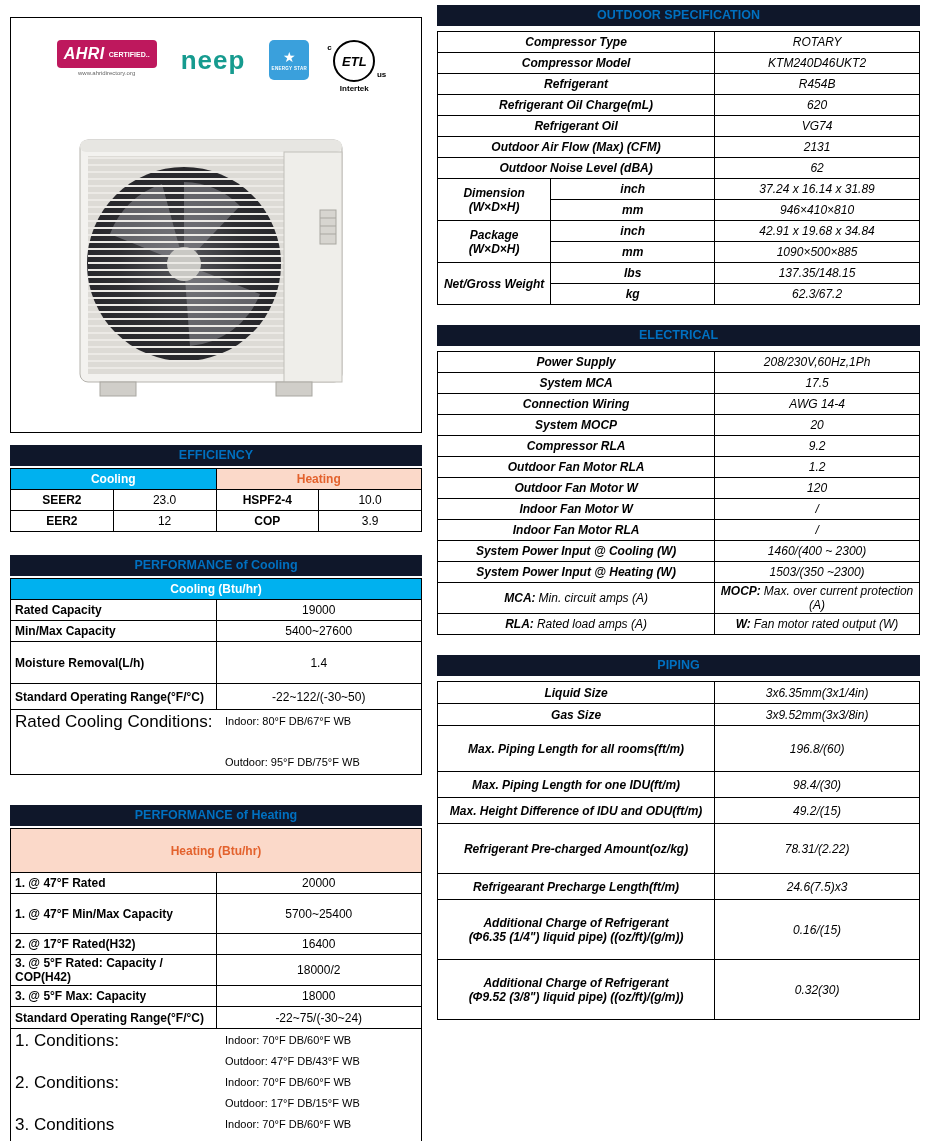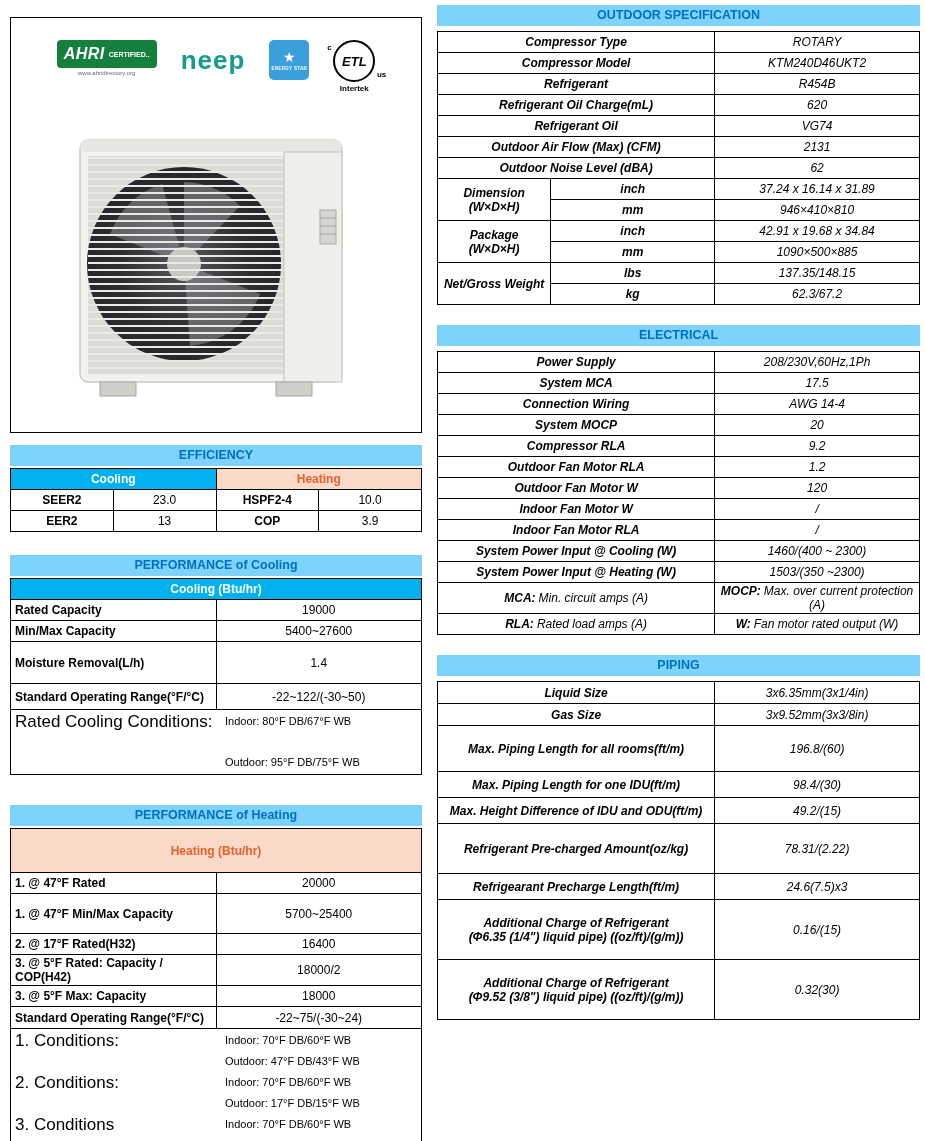--- a/index.html
+++ b/index.html
@@ -5,21 +5,21 @@
   html,body{margin:0;padding:0;}
   body{
     width:925px;height:1141px;background:#ffffff;color:#000;
     font-family:"Liberation Sans","DejaVu Sans",sans-serif;font-size:12px;
   }
   .page{position:relative;width:925px;height:1141px;overflow:hidden;}
   .col-left{position:absolute;left:10px;top:17px;width:412px;}
   .col-right{position:absolute;left:437px;top:5px;width:483px;}
 
   .sec-head{
-    background:#7dd3fc;color:#0070c0;font-weight:bold;text-align:center;
+    background:#0f172a;color:#0070c0;font-weight:bold;text-align:center;
     font-size:12.5px;height:21px;line-height:21px;box-sizing:border-box;
   }
   .gap2{margin-top:2px;} .gap5{margin-top:5px;font-style:italic;}
   .mt12{margin-top:12px;} .mt20{margin-top:20px;} .mt23{margin-top:23px;} .mt30{margin-top:30px;}
 
   table.tbl{width:100%;border-collapse:collapse;table-layout:fixed;}
   .tbl td{
     border:1px solid #000;padding:1px 4px;height:21px;box-sizing:border-box;
     vertical-align:middle;font-size:12px;overflow:hidden;
   }
@@ -42,21 +42,21 @@
   .hcond-group{display:flex;align-items:flex-start;}
   .cond-label{width:210px;flex:none;font-size:17px;line-height:21px;font-weight:normal;}
   .cond-lines{flex:1;}
   .cond-line{font-size:11px;line-height:21px;font-weight:normal;}
   .gap-top{margin-top:20px;}
 
   
   .product-box{border:1px solid #000;height:416px;box-sizing:border-box;padding-top:22px;}
   .logos{display:flex;justify-content:center;align-items:flex-start;gap:24px;height:66px;}
   .logo-ahri{display:flex;flex-direction:column;align-items:center;}
-  .ahri-box{background:#15803d;color:#fff;border-radius:4px;padding:5px 7px;display:flex;align-items:center;gap:4px;}
+  .ahri-box{background:#be185d;color:#fff;border-radius:4px;padding:5px 7px;display:flex;align-items:center;gap:4px;}
   .ahri-main{font-weight:bold;font-style:italic;font-size:16px;letter-spacing:0.5px;}
   .ahri-cert{font-size:7px;font-weight:bold;}
   .ahri-sub{font-size:6px;color:#666;margin-top:2px;}
   .logo-neep{color:#169b8f;font-weight:bold;font-size:26px;letter-spacing:1px;line-height:40px;}
   .logo-energystar{width:40px;height:40px;background:#3aa0dc;border-radius:5px;color:#fff;
     display:flex;flex-direction:column;align-items:center;justify-content:center;}
   .es-star{font-size:14px;line-height:14px;}
   .es-label{font-size:4.5px;font-weight:bold;letter-spacing:0.3px;margin-top:2px;white-space:nowrap;}
   .logo-etl{display:flex;flex-direction:column;align-items:center;}
   .etl-circle{width:38px;height:38px;border:2px solid #000;border-radius:50%;
@@ -146,21 +146,21 @@
           <td colspan="2" class="heat-head">Heating</td>
         </tr>
         <tr>
           <td class="lbl">SEER2</td>
           <td class="val">23.0</td>
           <td class="lbl">HSPF2-4</td>
           <td class="val">10.0</td>
         </tr>
         <tr>
           <td class="lbl">EER2</td>
-          <td class="val">13</td>
+          <td class="val">12</td>
           <td class="lbl">COP</td>
           <td class="val">3.9</td>
         </tr>
       </tbody>
     </table>
 
     <div class="sec-head mt23">PERFORMANCE of Cooling</div>
     <table class="tbl gap2">
       <colgroup>
           <col style="width:50%">

